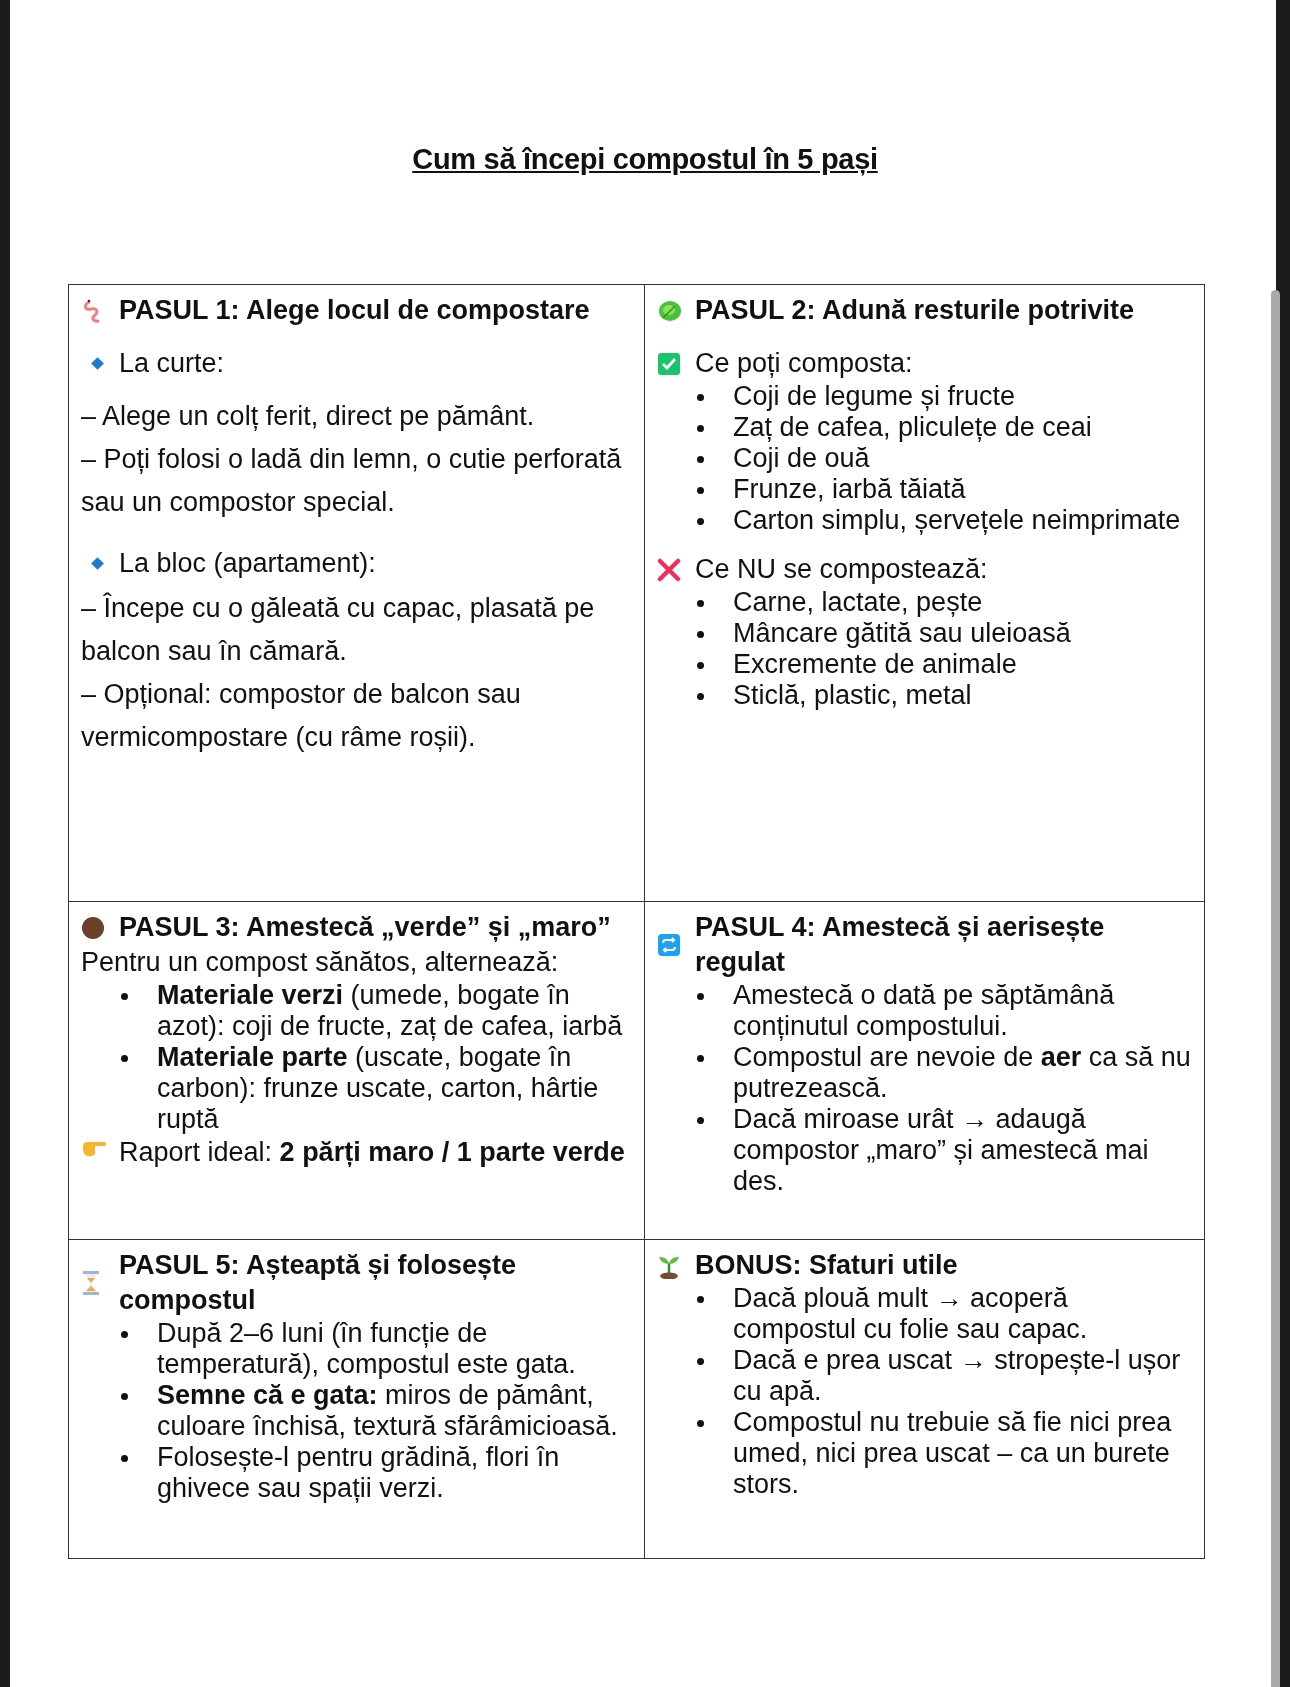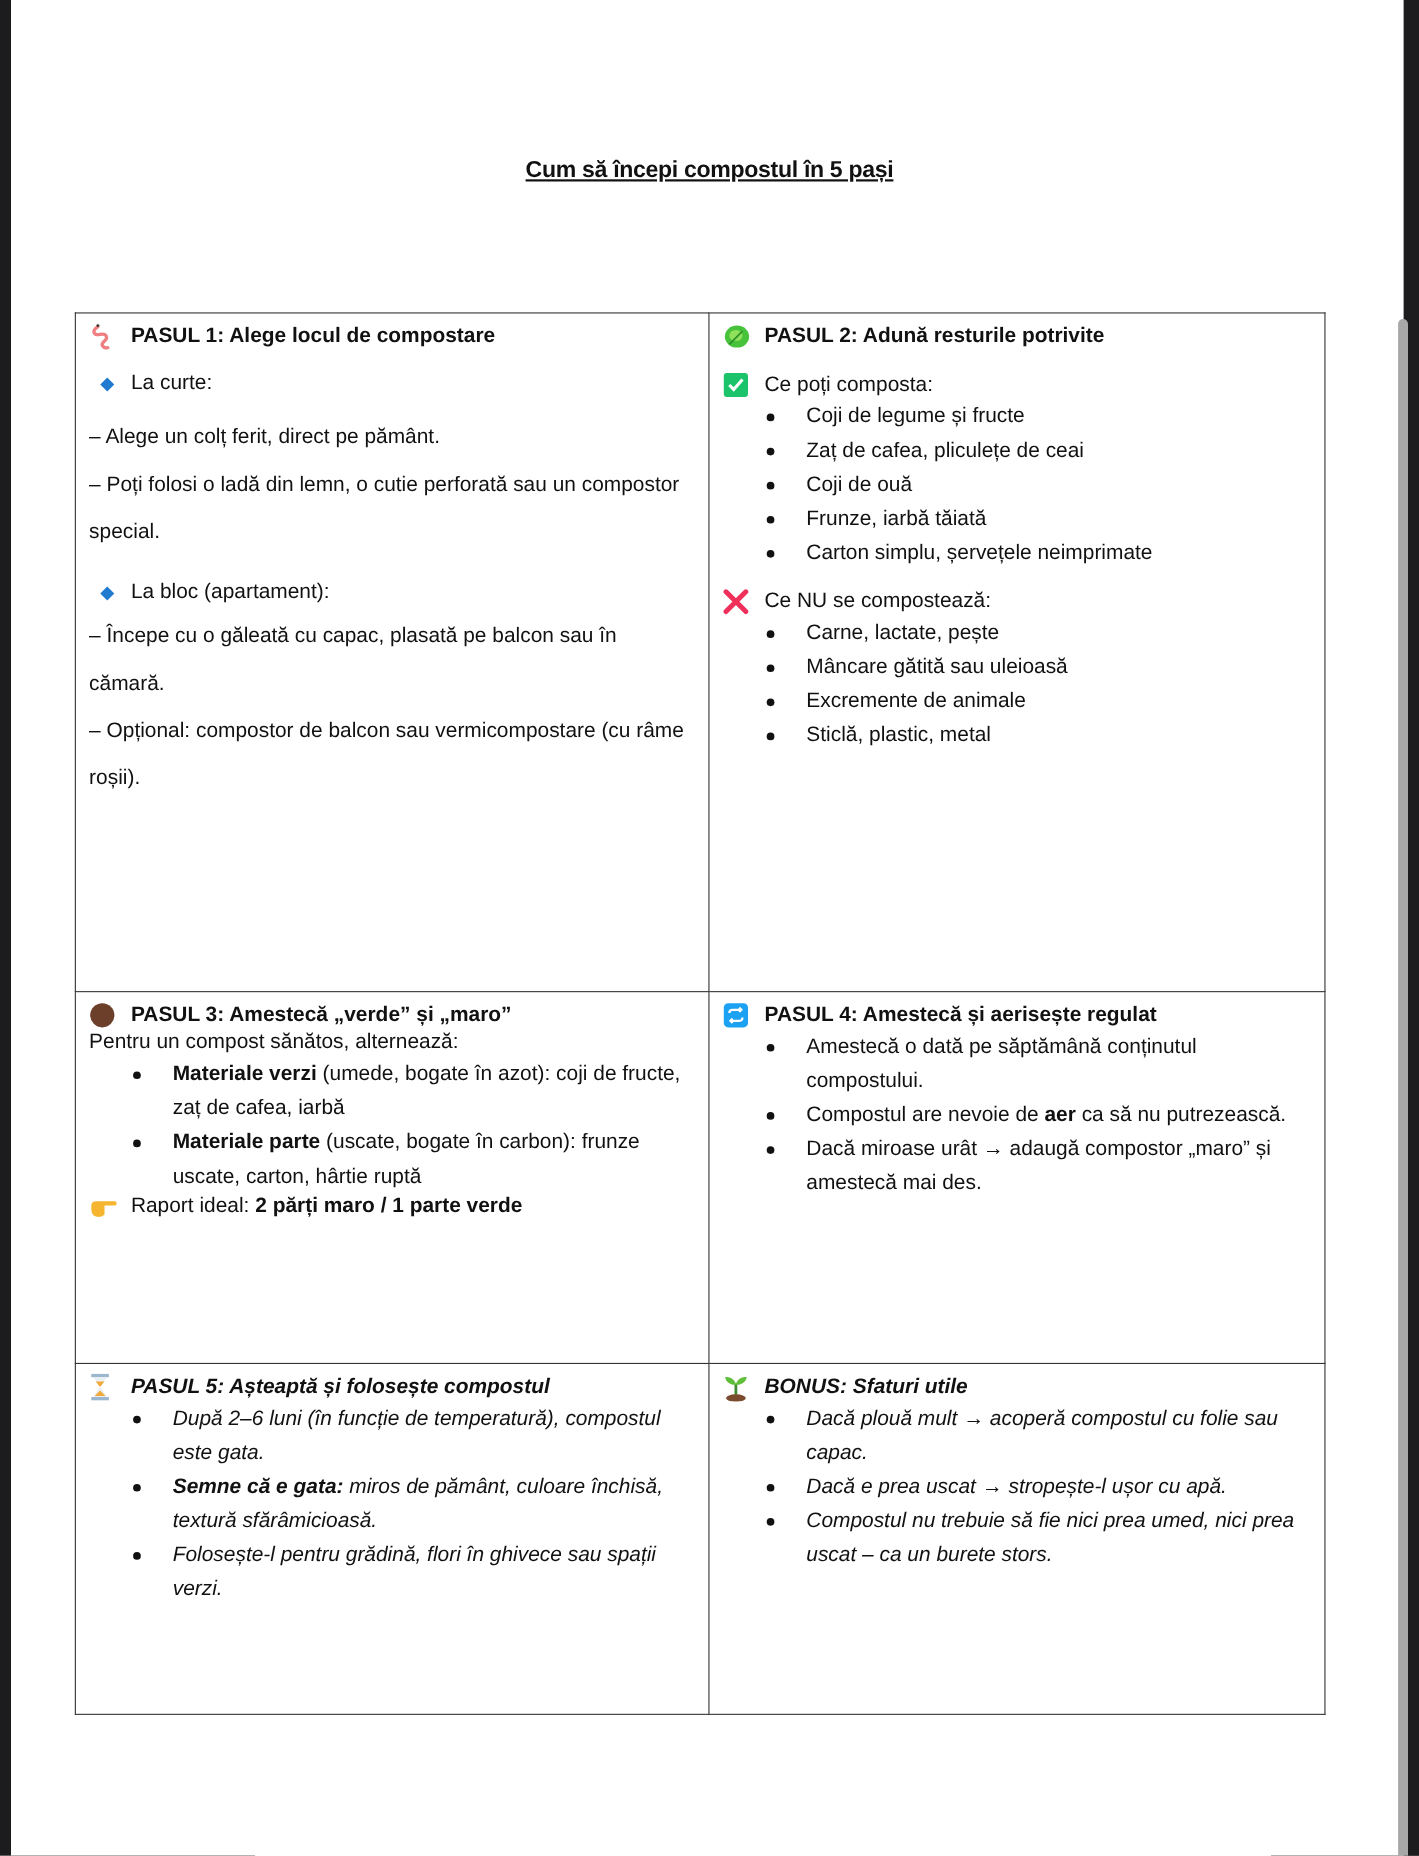--- a/index.html
+++ b/index.html
@@ -1,24 +1,24 @@
 <!DOCTYPE html>
 <html><head>
 <meta charset="utf-8">
 <style>
   html, body { margin:0; padding:0; }
   body { width:1290px; height:1687px; position:relative; overflow:hidden; background:#1c1c1e; font-family:"Liberation Sans", sans-serif; color:#111; }
   .page { position:absolute; left:10px; top:0; width:1266px; height:1687px; background:#fff; }
   .scroll-track { position:absolute; left:1271px; top:290px; width:9px; height:1397px; background:#a8a8a8; border-radius:5px 5px 0 0; }
   .dark-right { position:absolute; left:1280px; top:0; width:10px; height:1687px; background:#1c1c1e; }
-  .title { position:absolute; left:0; width:1290px; top:143px; text-align:center; font-weight:bold; font-size:21px; text-decoration:underline; letter-spacing:-0.3px; }
+  .title { position:absolute; left:0; width:1290px; top:143px; text-align:center; font-weight:bold; font-size:29px; text-decoration:underline; letter-spacing:-0.3px; }
   table.grid { position:absolute; left:68px; top:284px; width:1136px; border-collapse:collapse; table-layout:fixed; }
-  table.grid td { border:1.5px solid #333; vertical-align:top; padding:6px 10px 0 12px; font-size:19px; line-height:1.3; }
+  table.grid td { border:1.5px solid #333; vertical-align:top; padding:6px 10px 0 12px; font-size:27px; line-height:1.3; }
   col.c1 { width:576px; } col.c2 { width:560px; }
-  tr.r1 td { height:610px; } tr.r2 td { height:331px; } tr.r3 td { height:312px;font-style:italic; }
+  tr.r1 td { height:610px; } tr.r2 td { height:331px; } tr.r3 td { height:312px; }
   .head { font-weight:bold; display:flex; align-items:center; margin-top:2px; }
   .ico { width:28px; height:26px; display:inline-flex; align-items:center; justify-content:flex-start; margin-right:10px; flex:none; }
   .sub { font-weight:normal; display:flex; align-items:center; margin-top:18px; }
   .diamond { width:9px; height:9px; background:#1f7ad0; transform:rotate(45deg); margin-left:12px; margin-right:17px; }
   .dash { margin-top:14px; line-height:43px; }
   .dash.first { margin-top:14px; }
   ul.b { margin:0; padding:0; list-style:none; }
   ul.b li { position:relative; padding-left:76px; line-height:31px; }
   ul.b li::before { content:""; position:absolute; left:40px; top:13px; width:7px; height:7px; border-radius:50%; background:#111; }
   .p { margin-top:0; }

